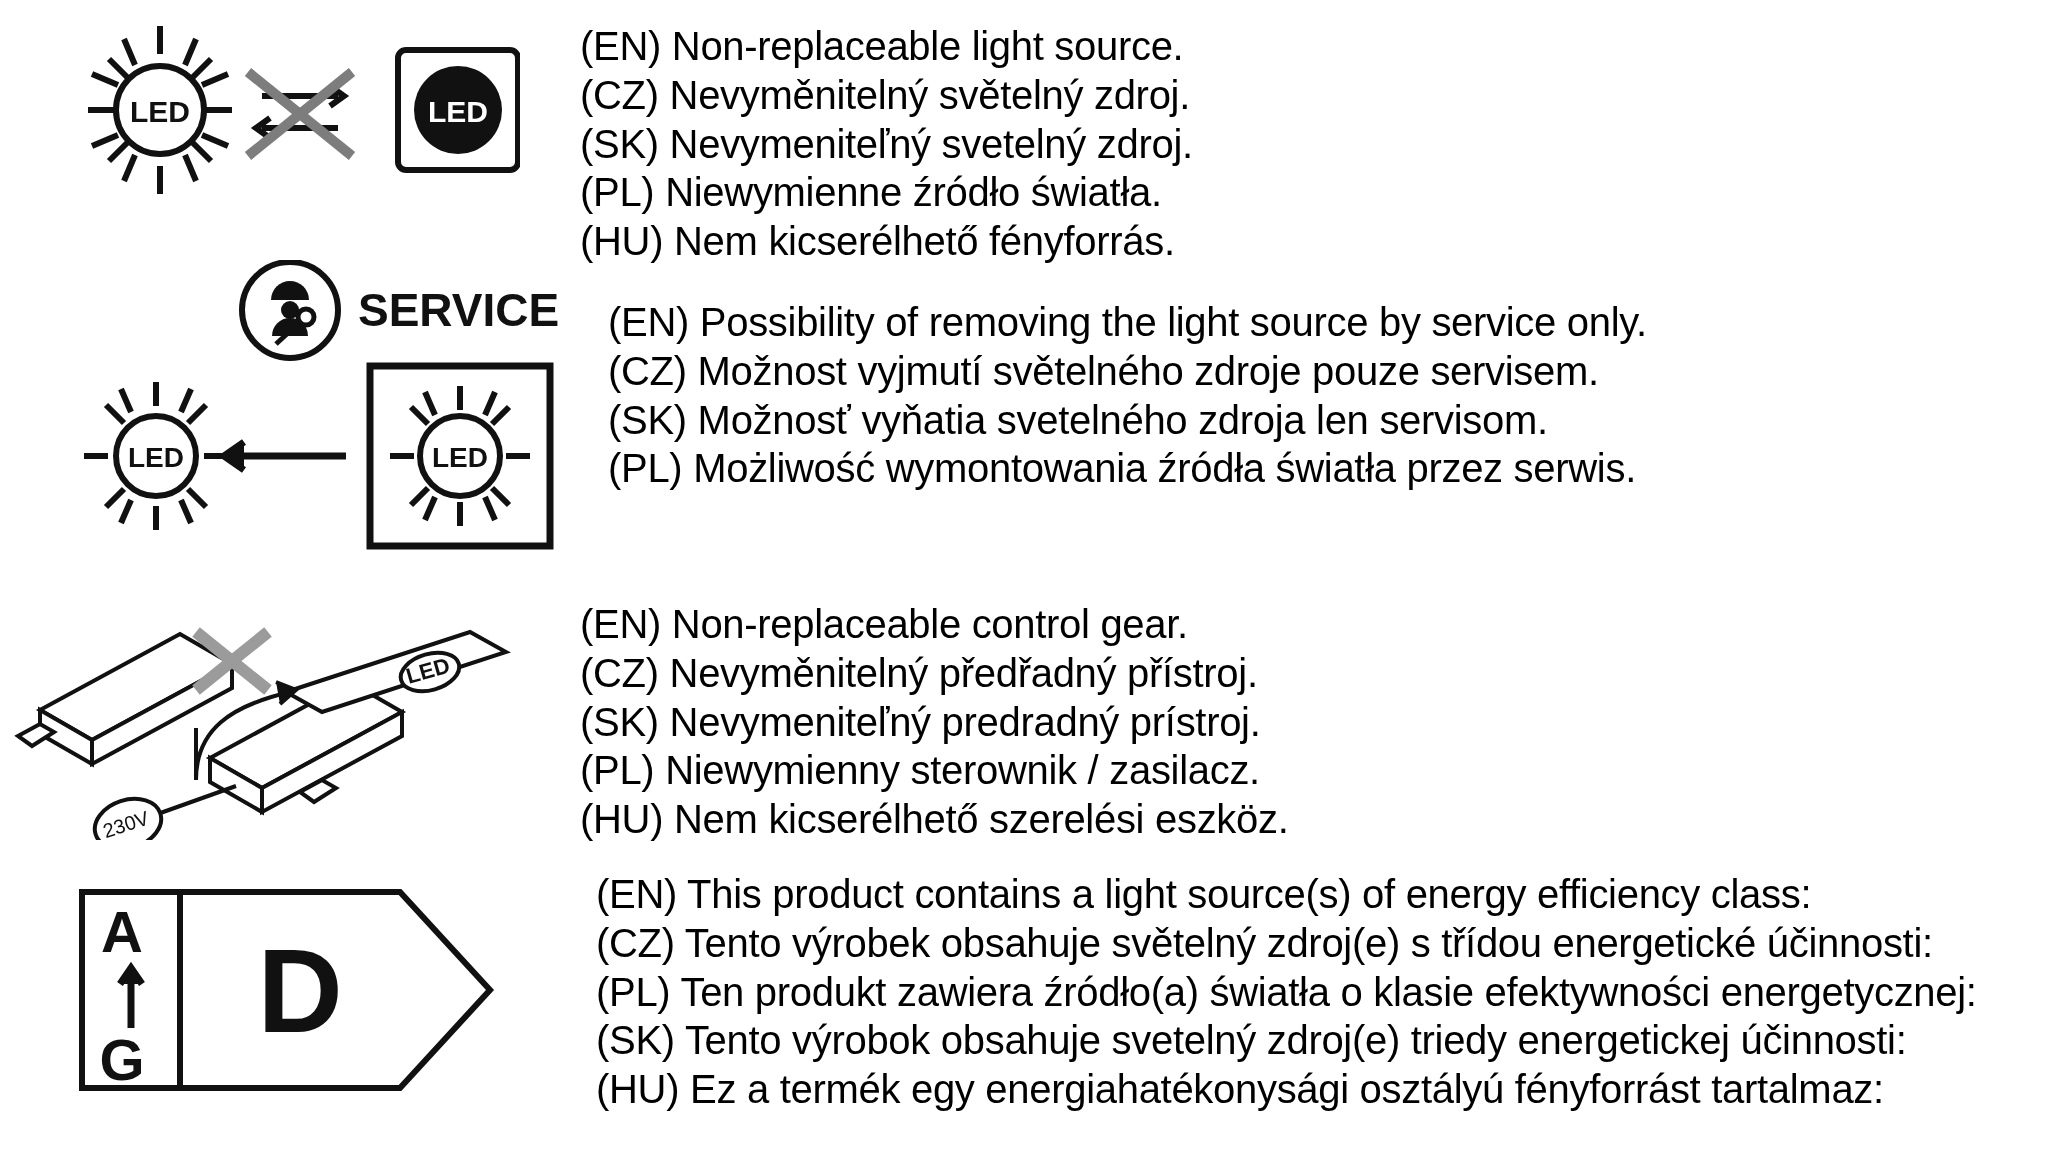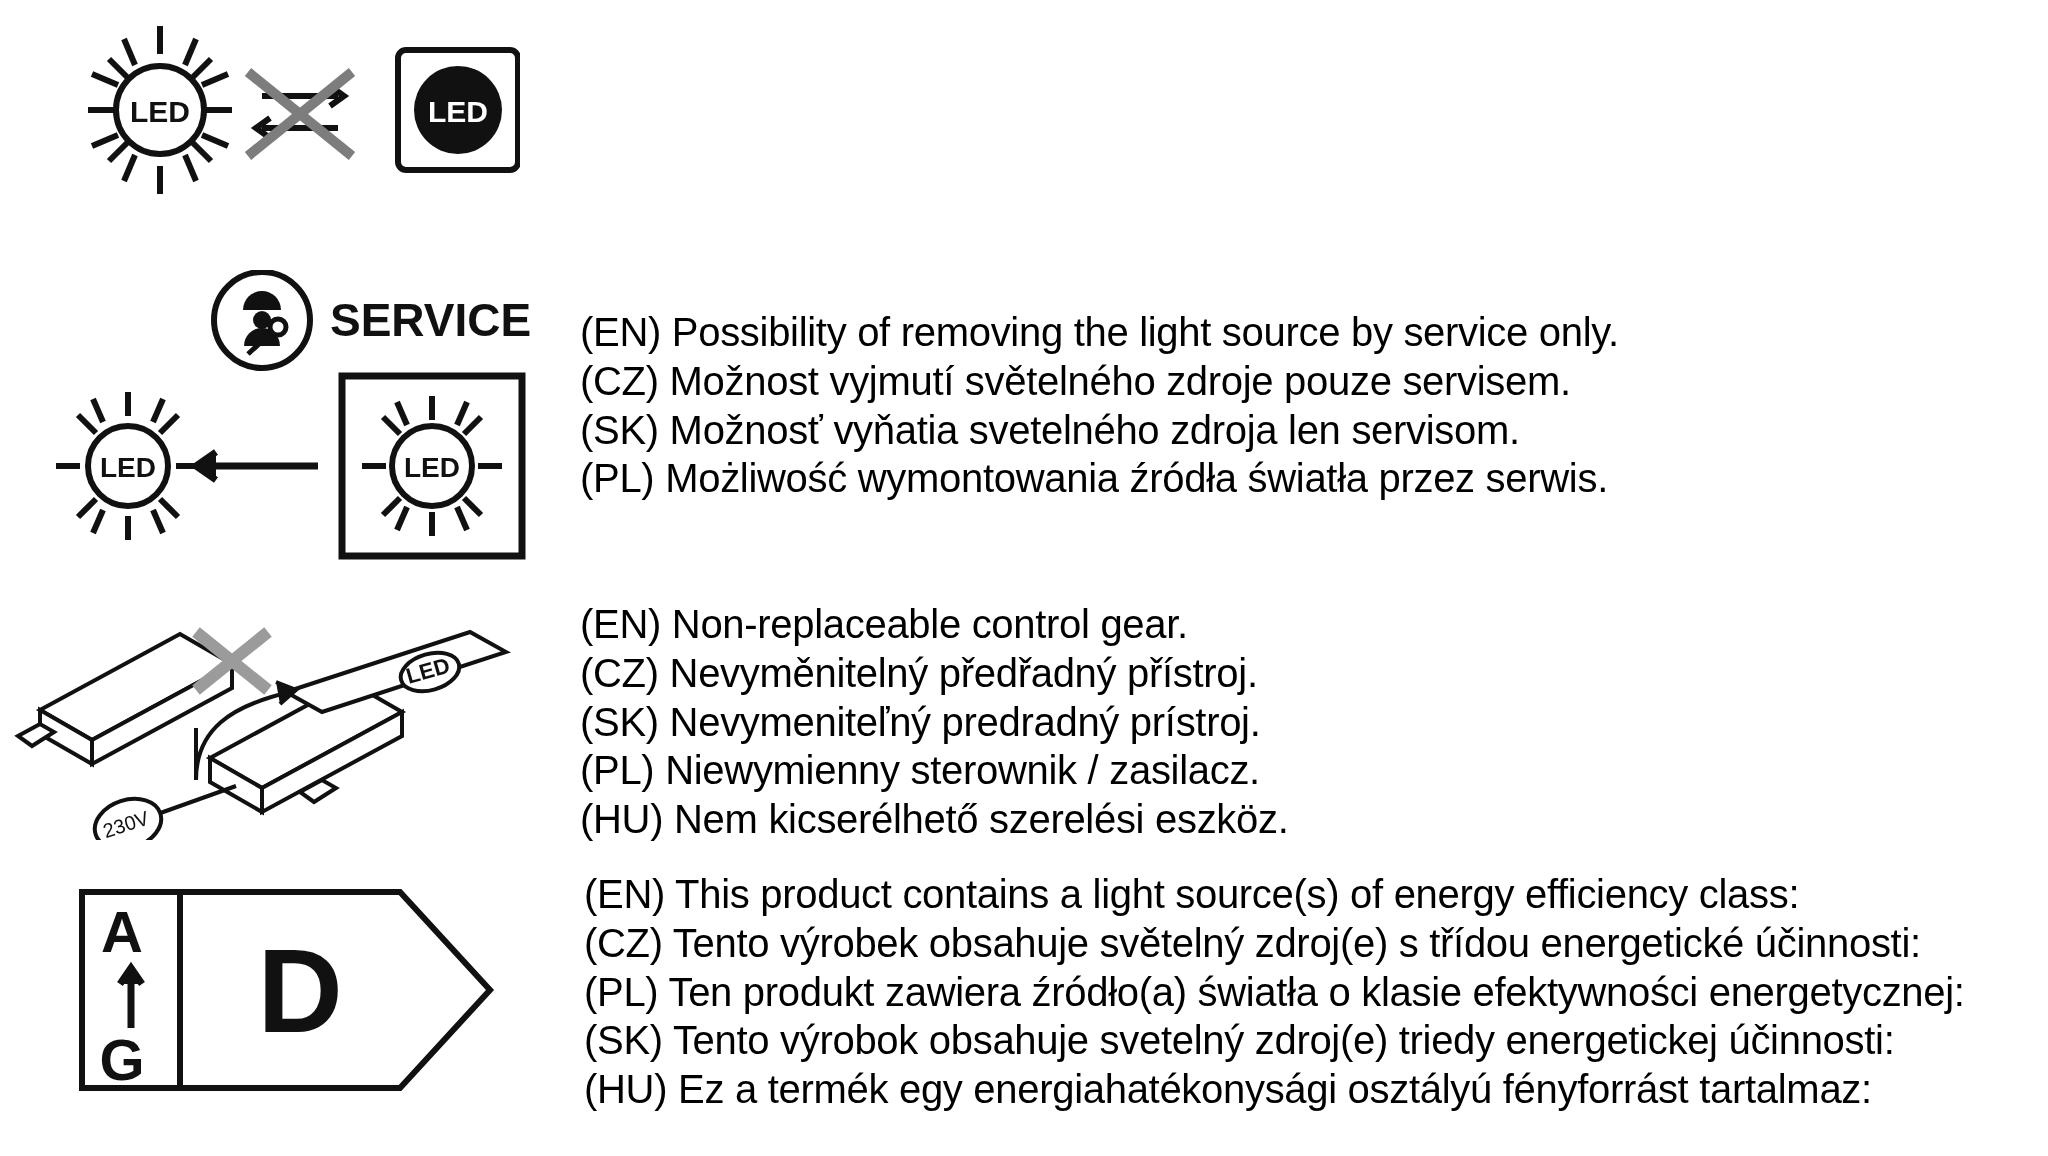--- a/index.html
+++ b/index.html
@@ -38,21 +38,21 @@
   }
   .text-line {
     display: block;
   }
 
   
   #row1 { left: 0; top: 10px; }
   #row1 .pictogram { width: 520px; height: 200px; }
 
   
-  #row2 { left: 0; top: 270px; }
+  #row2 { left: 0; top: 260px; padding-left: 28px; }
   #row2 .pictogram { width: 580px; height: 290px; }
 
   
   #row3 { left: 0; top: 610px; }
   #row3 .pictogram { width: 580px; height: 220px; }
 
   
   #row4 { left: 0; top: 880px; }
   #row4 .pictogram { width: 580px; height: 220px; }
 </style>
@@ -96,20 +96,27 @@
         <g stroke="#7d7d7d" stroke-width="10" stroke-linecap="butt">
           <line x1="248" y1="62" x2="352" y2="146"></line>
           <line x1="352" y1="62" x2="248" y2="146"></line>
         </g>
 
         <rect x="398" y="40" width="120" height="120" rx="8" fill="#fff" stroke="#111" stroke-width="6"></rect>
         <circle cx="458" cy="100" r="44" fill="#111"></circle>
         <text x="458" y="112" text-anchor="middle" font-family="Liberation Sans, sans-serif" font-size="30" font-weight="bold" fill="#fff">LED</text>
       </svg>
     </div>
+    <div class="text-block" style="margin-left:60px;margin-top:12px;">
+      <span class="text-line">(EN) Non-replaceable light source.</span>
+      <span class="text-line">(CZ) Nevyměnitelný světelný zdroj.</span>
+      <span class="text-line">(SK) Nevymeniteľný svetelný zdroj.</span>
+      <span class="text-line">(PL) Niewymienne źródło światła.</span>
+      <span class="text-line">(HU) Nem kicserélhető fényforrás.</span>
+    </div>
   </div>
 
   <div class="row" id="row2">
     <div class="pictogram">
       <svg width="580" height="290" viewBox="0 0 580 290">
 
         <circle cx="262" cy="50" r="48" fill="#fff" stroke="#111" stroke-width="6"></circle>
 
         <path d="M243 40 a19 19 0 0 1 38 0 z" fill="#111"></path>
         <circle cx="262" cy="50" r="9" fill="#111"></circle>
@@ -231,21 +238,21 @@
         <g stroke="#111" stroke-width="7" fill="none">
           <line x1="131" y1="148" x2="131" y2="92"></line>
           <path d="M120 104 L131 88 L142 104" fill="#111" stroke="#111"></path>
         </g>
         <text x="122" y="200" font-family="Liberation Sans, sans-serif" font-size="58" font-weight="bold" fill="#111" text-anchor="middle">G</text>
 
         <path d="M180 12 H400 L490 110 L400 208 H180 Z" fill="#fff" stroke="#111" stroke-width="6"></path>
         <text x="300" y="152" font-family="Liberation Sans, sans-serif" font-size="118" font-weight="bold" fill="#111" text-anchor="middle">D</text>
       </svg>
     </div>
-    <div class="text-block" style="margin-left:4px;margin-top:-10px;">
+    <div class="text-block" style="margin-left:16px;margin-top:-10px;">
       <span class="text-line">(EN) This product contains a light source(s) of energy efficiency class:</span>
       <span class="text-line">(CZ) Tento výrobek obsahuje světelný zdroj(e) s třídou energetické účinnosti:</span>
       <span class="text-line">(PL) Ten produkt zawiera źródło(a) światła o klasie efektywności energetycznej:</span>
       <span class="text-line">(SK) Tento výrobok obsahuje svetelný zdroj(e) triedy energetickej účinnosti:</span>
       <span class="text-line">(HU) Ez a termék egy energiahatékonysági osztályú fényforrást tartalmaz:</span>
     </div>
   </div>
 
 </div>
 

